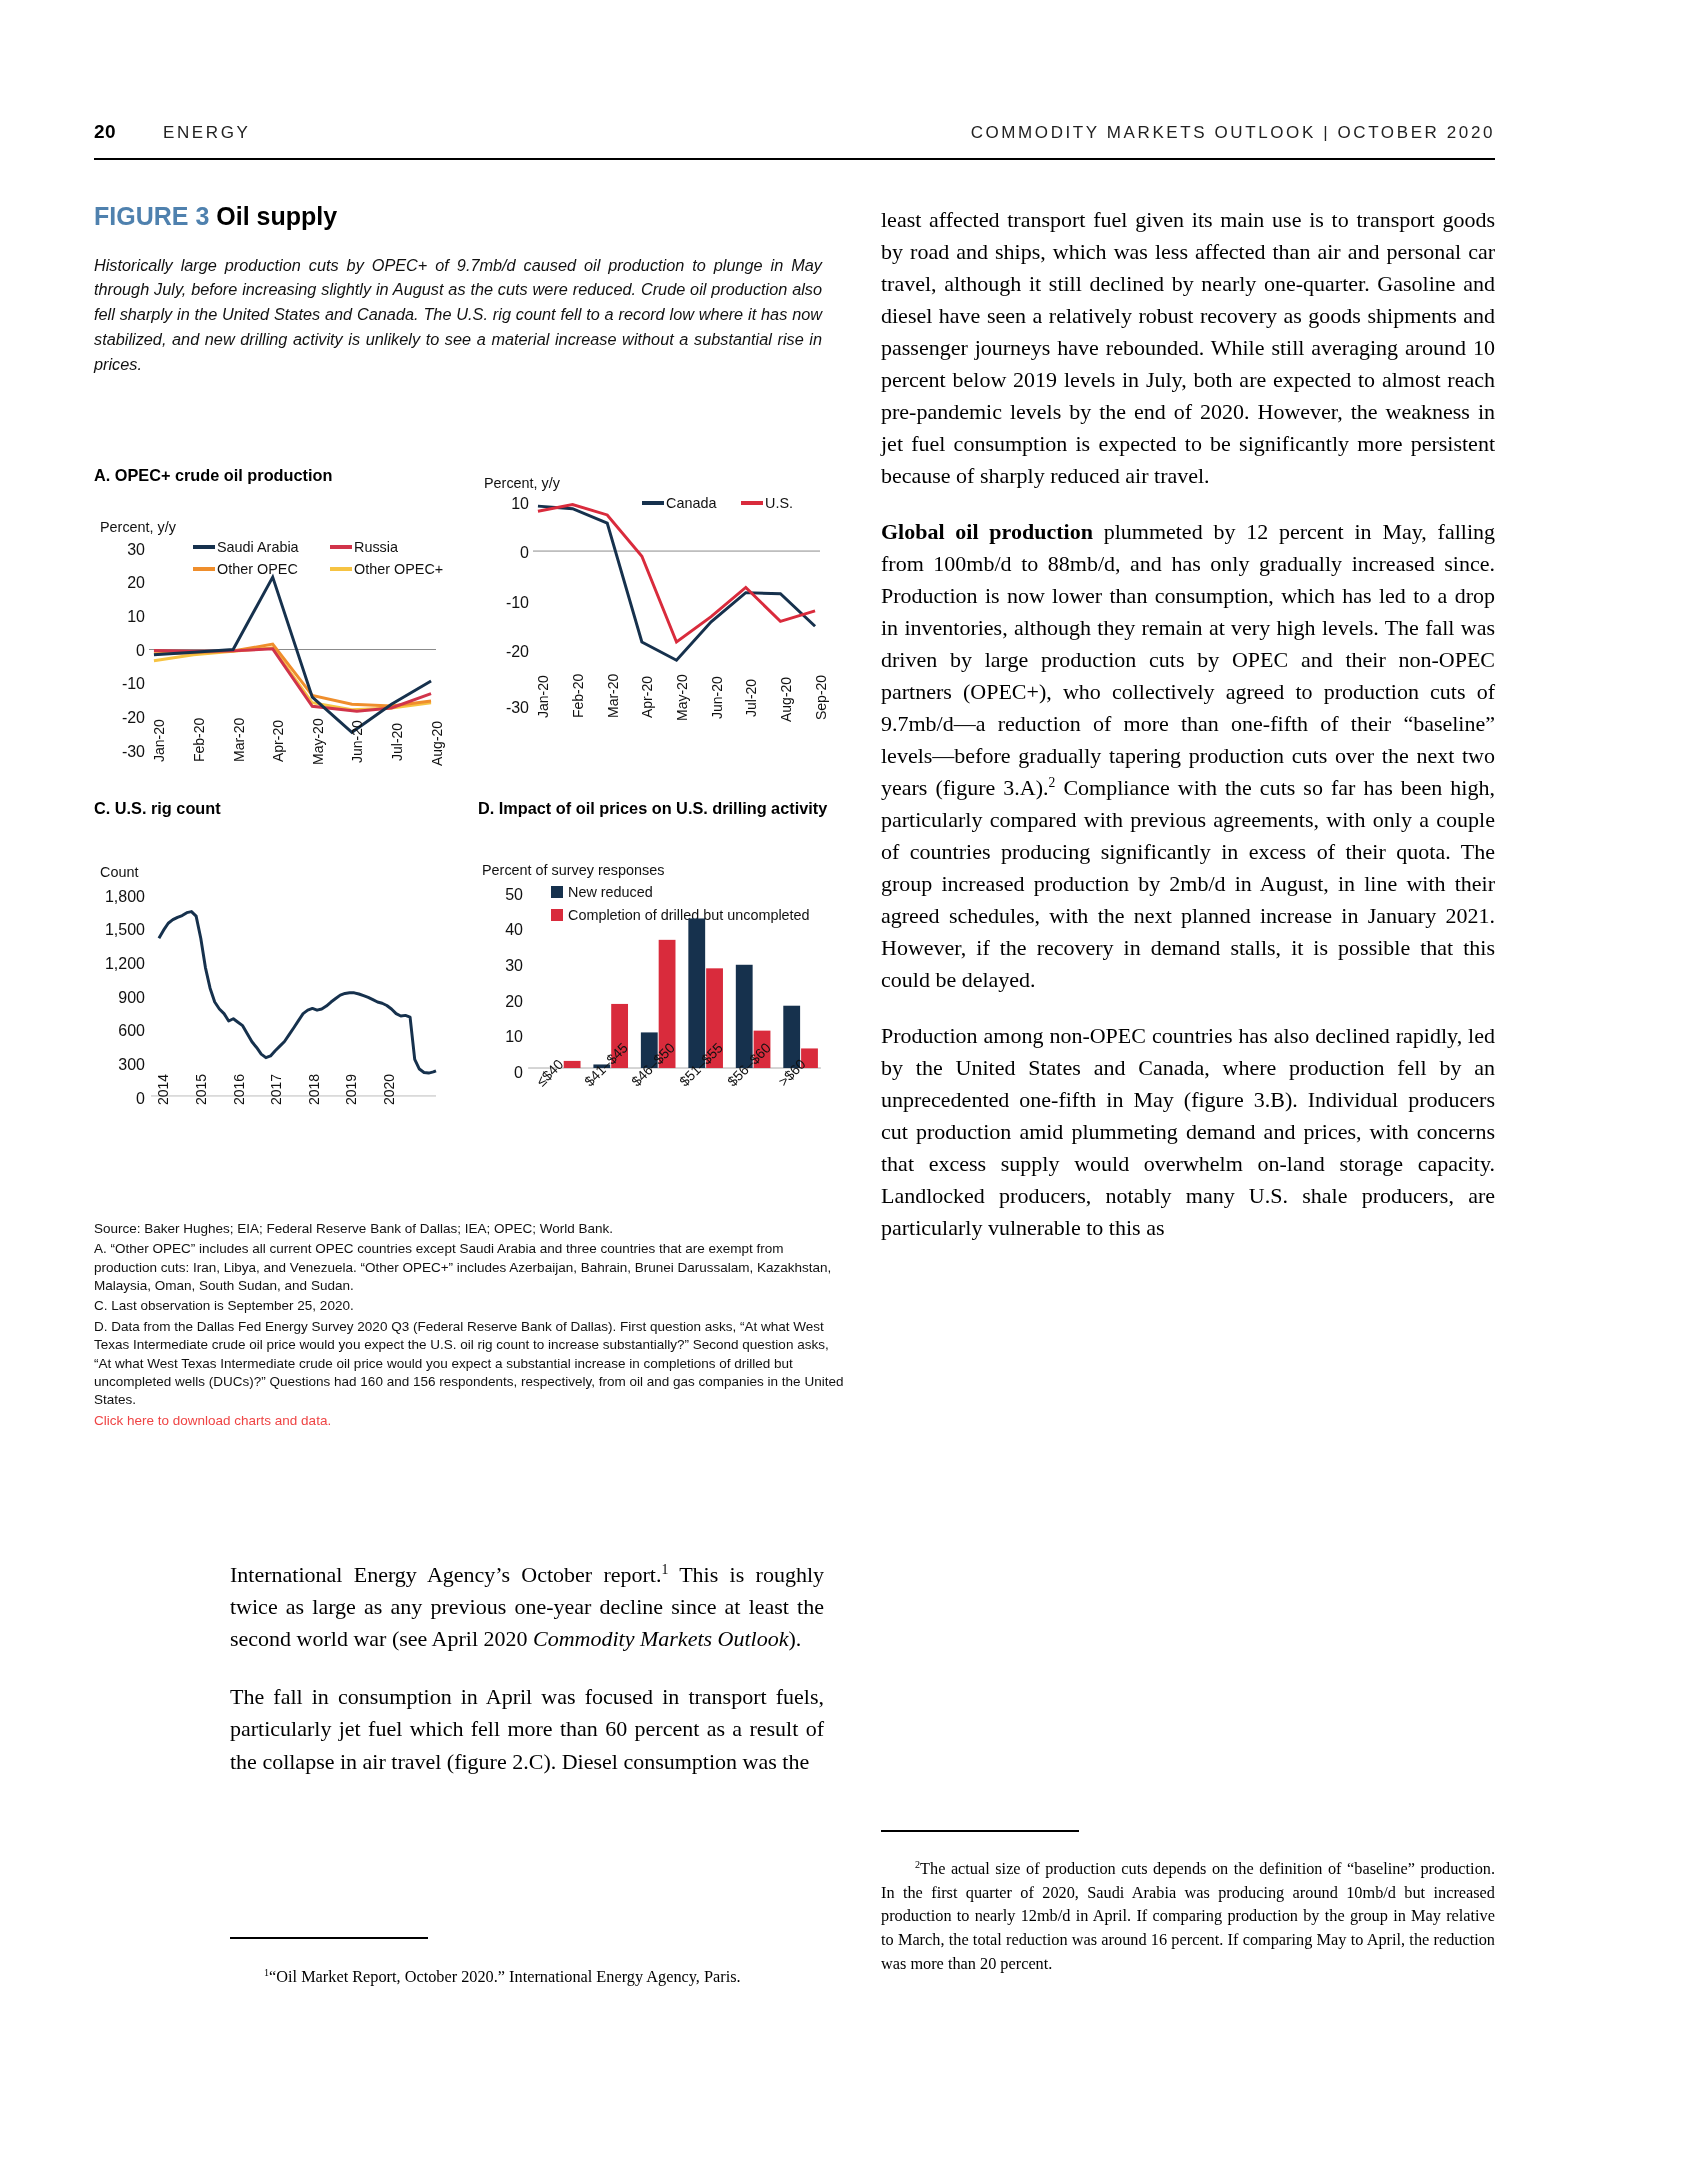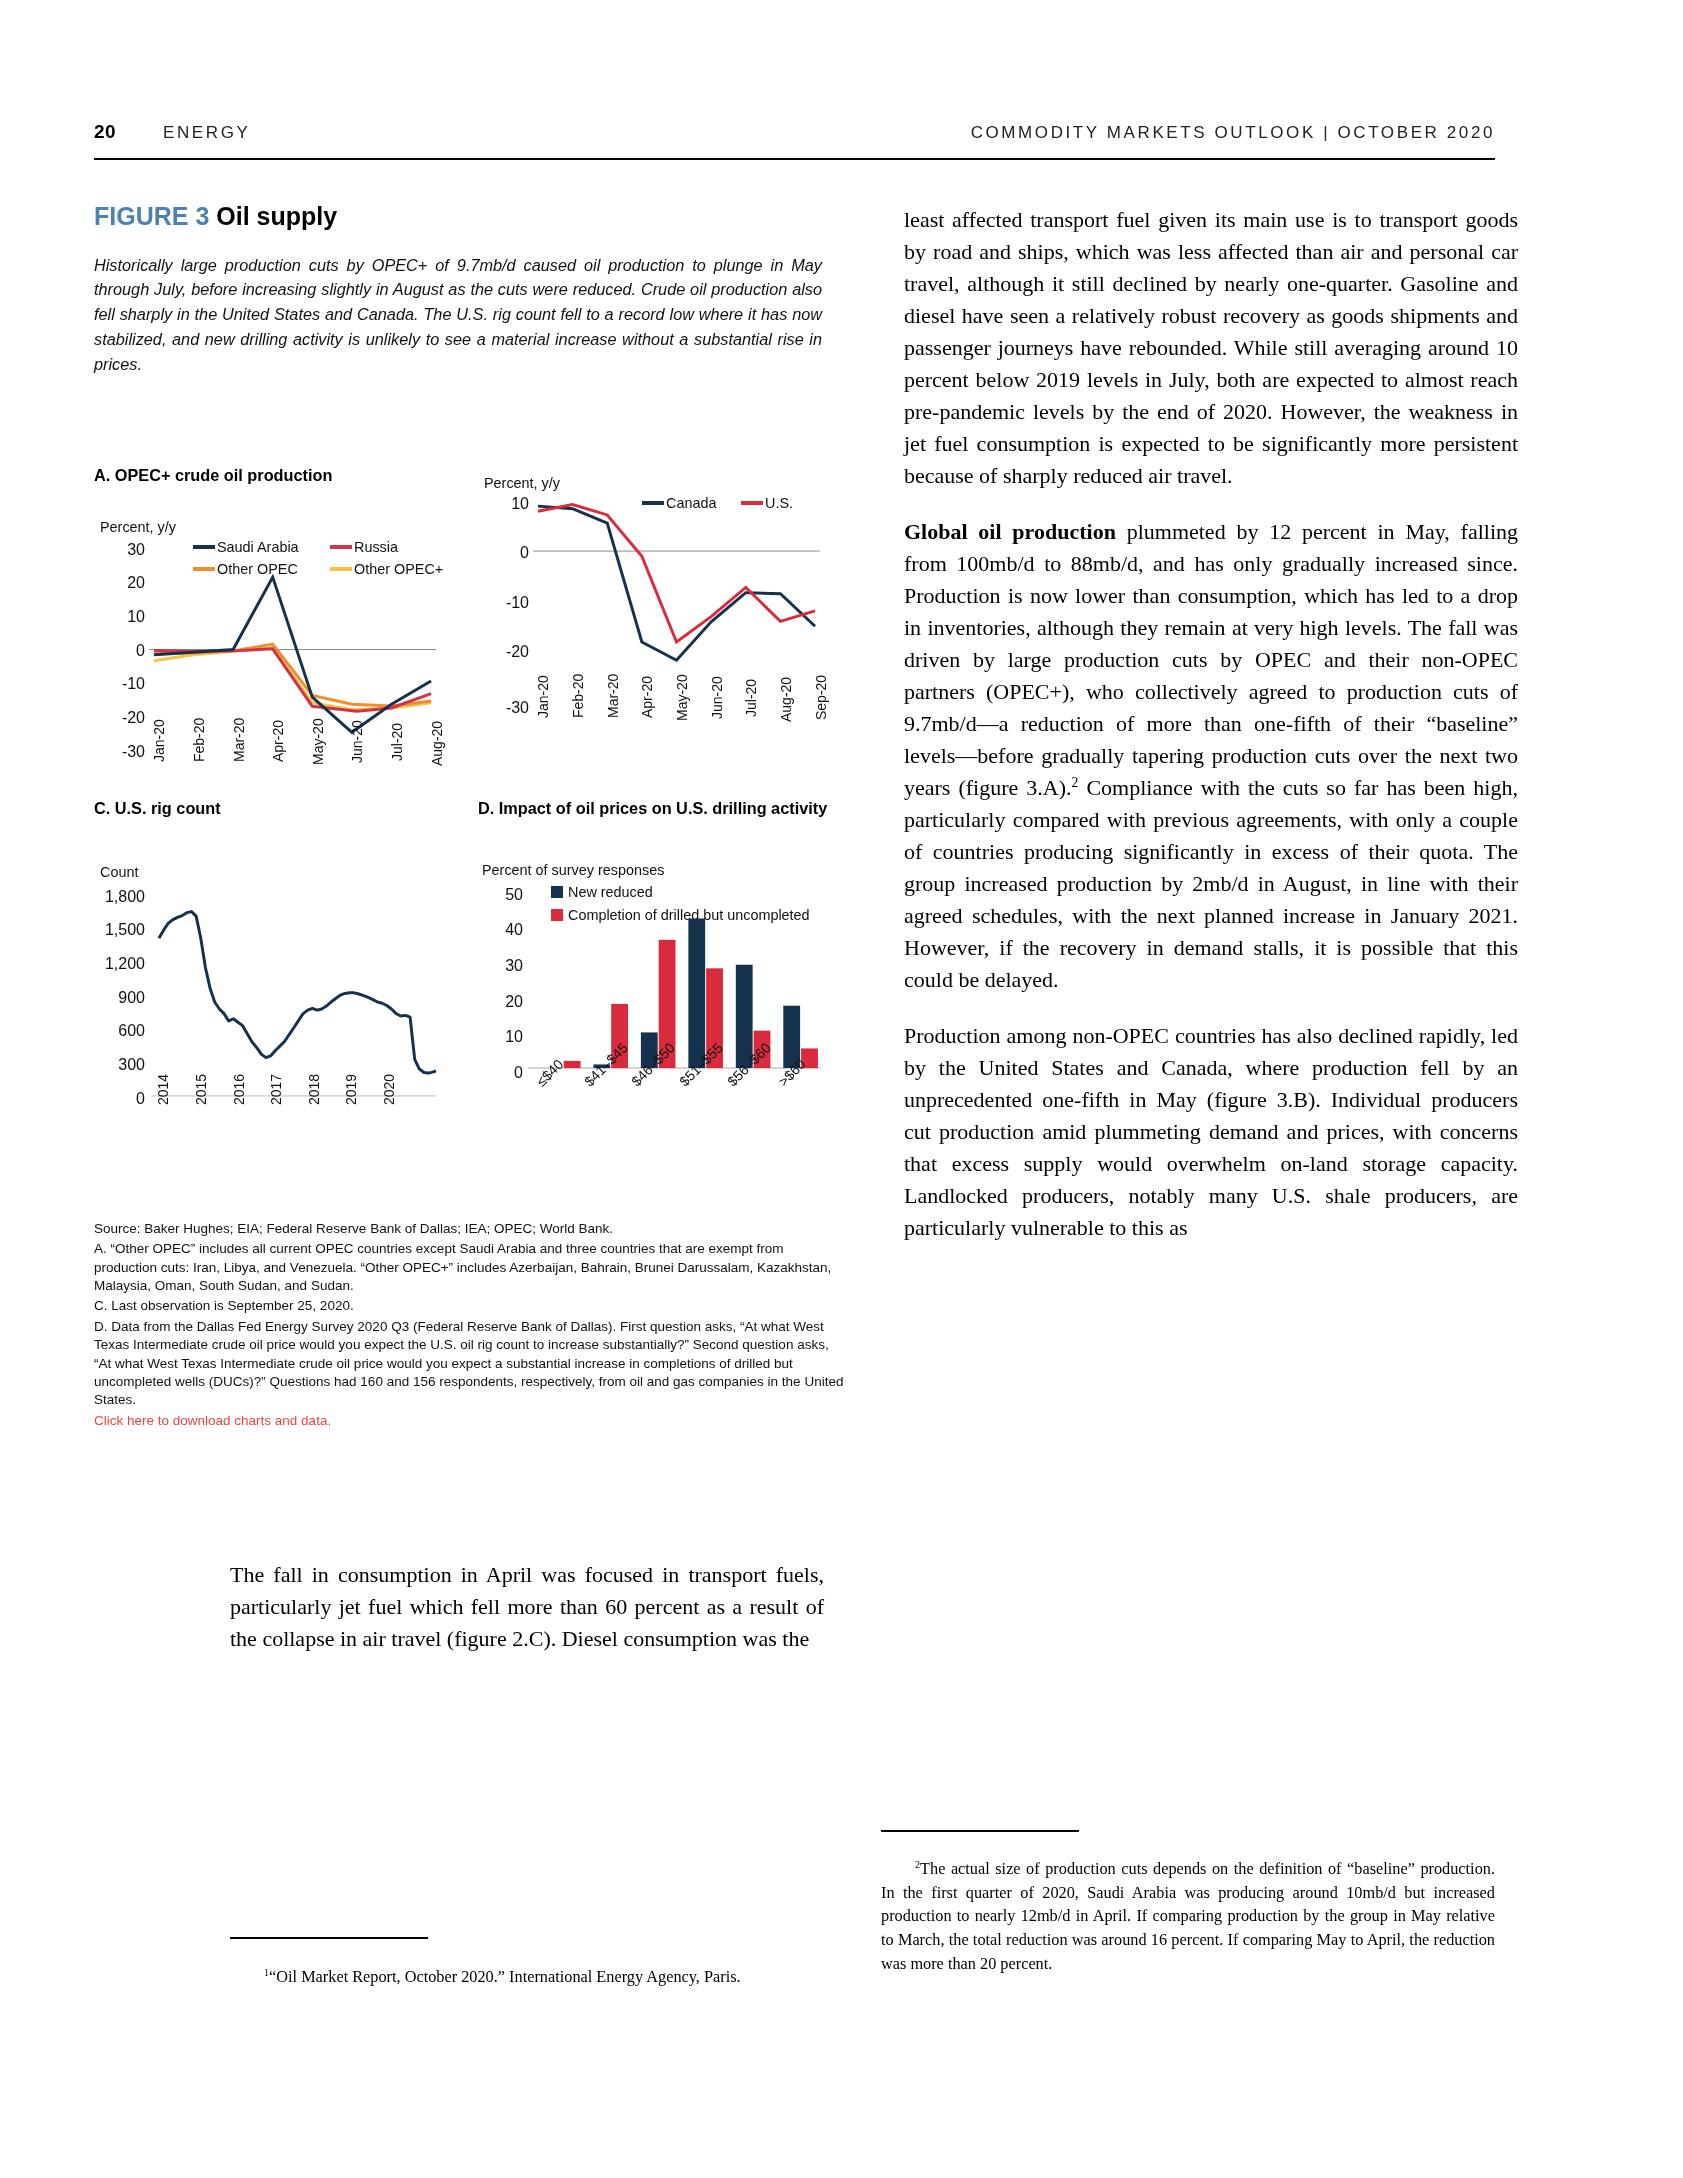--- a/index.html
+++ b/index.html
@@ -41,21 +41,21 @@
   .notes .dl{color:#ef4444;}
 
   
   .lbody{position:absolute;left:230px;top:1559px;width:594px;font-family:"Liberation Serif",serif;font-size:22px;line-height:1.46;text-align:justify;color:#000;}
   .lbody p{margin:0 0 26px 0;}
   .fn-rule-l{position:absolute;left:230px;top:1937px;width:198px;height:1.5px;background:#000;}
   .lfoot{position:absolute;left:230px;top:1965px;width:594px;font-family:"Liberation Serif",serif;font-size:16.3px;line-height:1.42;text-align:justify;color:#000;}
   .lfoot .ind{display:inline-block;width:34px;}
 
   
-  .rcol{position:absolute;left:881px;top:204px;width:614px;font-family:"Liberation Serif",serif;font-size:22px;line-height:1.455;text-align:justify;color:#000;margin-left:23px;}
+  .rcol{position:absolute;left:881px;top:204px;width:614px;font-family:"Liberation Serif",serif;font-size:22px;line-height:1.455;text-align:justify;color:#000;}
   .rcol p{margin:0 0 24px 0;}
   .rcol b{font-weight:bold;}
   .fn-rule-r{position:absolute;left:881px;top:1830px;width:198px;height:1.5px;background:#000;}
   .rfoot{position:absolute;left:881px;top:1857px;width:614px;font-family:"Liberation Serif",serif;font-size:16.3px;line-height:1.45;text-align:justify;color:#000;}
   .rfoot .ind{display:inline-block;width:34px;}
   sup{font-size:.62em;vertical-align:super;line-height:0;}
   i{font-style:italic;}
 </style>
 </head>
 <body>
@@ -246,20 +246,21 @@
 
   <div class="notes">
     <p>Source: Baker Hughes; EIA; Federal Reserve Bank of Dallas; IEA; OPEC; World Bank.</p>
     <p>A. “Other OPEC” includes all current OPEC countries except Saudi Arabia and three countries that are exempt from production cuts: Iran, Libya, and Venezuela. “Other OPEC+” includes Azerbaijan, Bahrain, Brunei Darussalam, Kazakhstan, Malaysia, Oman, South Sudan, and Sudan.</p>
     <p>C. Last observation is September 25, 2020.</p>
     <p>D. Data from the Dallas Fed Energy Survey 2020 Q3 (Federal Reserve Bank of Dallas). First question asks, “At what West Texas Intermediate crude oil price would you expect the U.S. oil rig count to increase substantially?” Second question asks, “At what West Texas Intermediate crude oil price would you expect a substantial increase in completions of drilled but uncompleted wells (DUCs)?” Questions had 160 and 156 respondents, respectively, from oil and gas companies in the United States.</p>
     <p class="dl">Click here to download charts and data.</p>
   </div>
 
   <div class="lbody">
+    <p><span>International Energy Agency’s October report.</span><sup>1</sup><span> This is roughly twice as large as any previous one-year decline since at least the second world war (see April 2020 </span><i>Commodity Markets Outlook</i><span>).</span></p>
     <p>The fall in consumption in April was focused in transport fuels, particularly jet fuel which fell more than 60 percent as a result of the collapse in air travel (figure 2.C). Diesel consumption was the</p>
   </div>
   <div class="fn-rule-l"></div>
   <div class="lfoot">
     <span class="ind"></span><sup>1</sup><span>“Oil Market Report, October 2020.” International Energy Agency, Paris.</span>
   </div>
 
   <div class="rcol">
     <p>least affected transport fuel given its main use is to transport goods by road and ships, which was less affected than air and personal car travel, although it still declined by nearly one-quarter. Gasoline and diesel have seen a relatively robust recovery as goods shipments and passenger journeys have rebounded. While still averaging around 10 percent below 2019 levels in July, both are expected to almost reach pre-pandemic levels by the end of 2020. However, the weakness in jet fuel consumption is expected to be significantly more persistent because of sharply reduced air travel.</p>
     <p><b>Global oil production</b><span> plummeted by 12 percent in May, falling from 100mb/d to 88mb/d, and has only gradually increased since. Production is now lower than consumption, which has led to a drop in inventories, although they remain at very high levels. The fall was driven by large production cuts by OPEC and their non-OPEC partners (OPEC+), who collectively agreed to production cuts of 9.7mb/d—a reduction of more than one-fifth of their “baseline” levels—before gradually tapering production cuts over the next two years (figure 3.A).</span><sup>2</sup><span> Compliance with the cuts so far has been high, particularly compared with previous agreements, with only a couple of countries producing significantly in excess of their quota. The group increased production by 2mb/d in August, in line with their agreed schedules, with the next planned increase in January 2021. However, if the recovery in demand stalls, it is possible that this could be delayed.</span></p>

